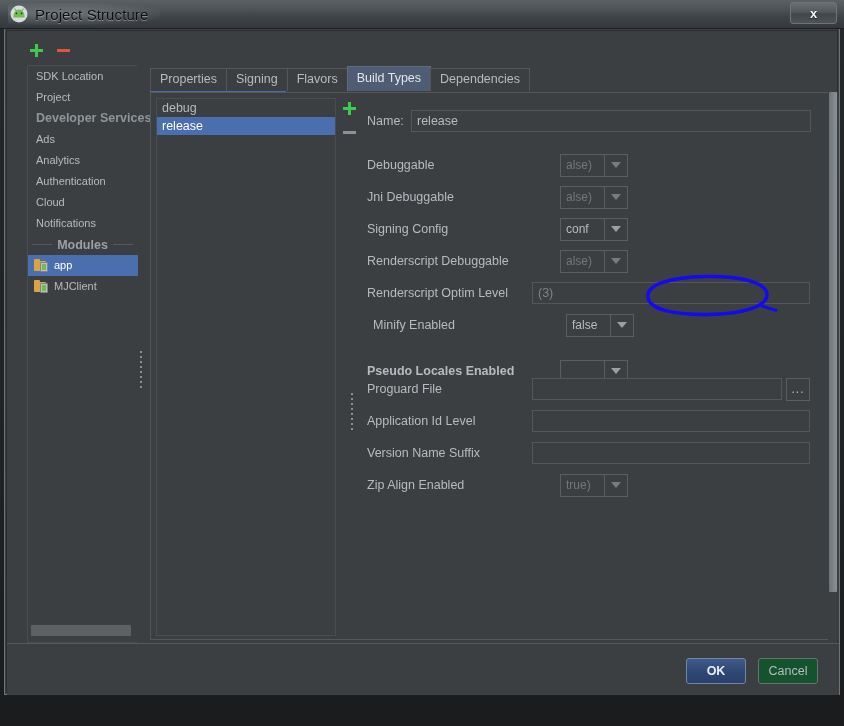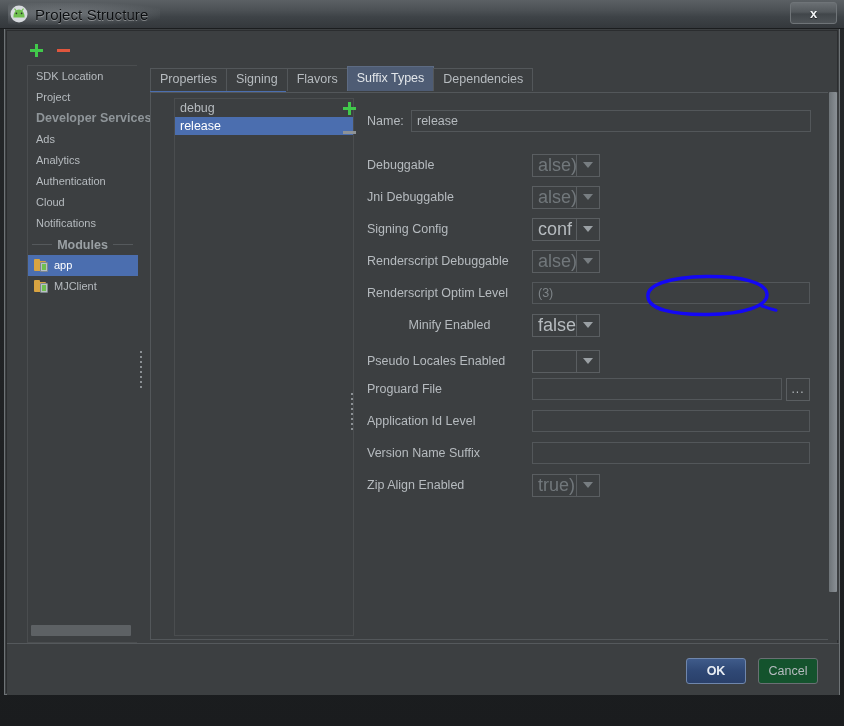--- a/index.html
+++ b/index.html
@@ -203,21 +203,21 @@
   
   #tabpanel {
     position: absolute; left: 3px; top: 61px;
     width: 686px; height: 548px;
     border: 1px solid #53575a;
     background: #3c3f41;
   }
 
   
   #bt-list-box {
-    position: absolute; left: 23px; top: 5px;
+    position: absolute; left: 5px; top: 5px;
     width: 180px; height: 538px;
     border: 1px solid #4a4d4f;
     background: #3c3f41;
   }
   .bt-item {
     height: 18px; line-height: 18px;
     padding-left: 5px;
     font-size: 12.5px; color: #b6bbbf;
     white-space: nowrap; cursor: pointer;
   }
@@ -258,24 +258,24 @@
   .combo {
     position: relative;
     display: flex; align-items: stretch;
     height: 23px; cursor: pointer;
   }
   .combo .val {
     width: 44px;
     border: 1px solid #5a5e61;
     border-right: none;
     background: #3c3f41;
-    font-size: 18px; color: #b6bbbf;
+    font-size: 12px; color: #b6bbbf;
     line-height: 21px;
     padding-left: 5px;
-    overflow: hidden; white-space: nowrap;
+    overflow: hidden; white-space: nowrap; margin-left: 28px;
   }
   .combo.disabled .val { color: #71777b; }
   .combo .arrow {
     width: 24px;
     border: 1px solid #5a5e61;
     background: #3c3f41;
     display: flex; align-items: center; justify-content: center;
   }
   .combo .arrow::after {
     content: ''; width: 0; height: 0;
@@ -420,21 +420,21 @@
               <i style="top:25px"></i>
               <i style="top:30px"></i>
               <i style="top:35px"></i>
       </div>
 
       <div id="main">
         <div id="tabs">
                 <div class="tab">Properties</div>
                 <div class="tab">Signing</div>
                 <div class="tab">Flavors</div>
-                <div class="tab active">Suffix Types</div>
+                <div class="tab active">Build Types</div>
                 <div class="tab">Dependencies</div>
               </div>
         <div id="tab-underline"></div>
 
         <div id="tabpanel">
 
           <div id="bt-list-box">
                   <div class="bt-item">debug</div>
                   <div class="bt-item selected">release</div>
                 </div>
@@ -488,28 +488,28 @@
                       <span class="lbl" style="width: 165px;">Renderscript Debuggable</span>
                       <div class="combo disabled">
                         <div class="val">alse)</div>
                         <div class="arrow"></div>
                       </div>
                     </div>
                     <div class="row" style="top: 178px; left: 0px;">
                       <span class="lbl" style="width: 165px;">Renderscript Optim Level</span>
                       <div class="txtfield dim" style="width: 278px;">(3)</div>
                     </div>
-                    <div class="row" style="top: 210px; left: 0px; text-align: center;">
+                    <div class="row" style="top: 210px; left: 6px;">
                       <span class="lbl" style="width: 165px;">Minify Enabled</span>
                       <div class="combo">
                         <div class="val">false</div>
                         <div class="arrow"></div>
                       </div>
                     </div>
-                    <div class="row" style="top: 246px; left: 0px;">
+                    <div class="row" style="top: 256px; left: 0px; font-weight: bold;">
                       <span class="lbl" style="width: 165px;">Pseudo Locales Enabled</span>
                       <div class="combo">
                         <div class="val"></div>
                         <div class="arrow"></div>
                       </div>
                     </div>
                     <div class="row" style="top: 274px; left: 0px; align-items: center;">
                       <span class="lbl" style="width: 165px;">Proguard File</span>
                       <div style="display: flex; align-items: stretch;">
                         <div class="txtfield" style="width: 250px;"></div>

